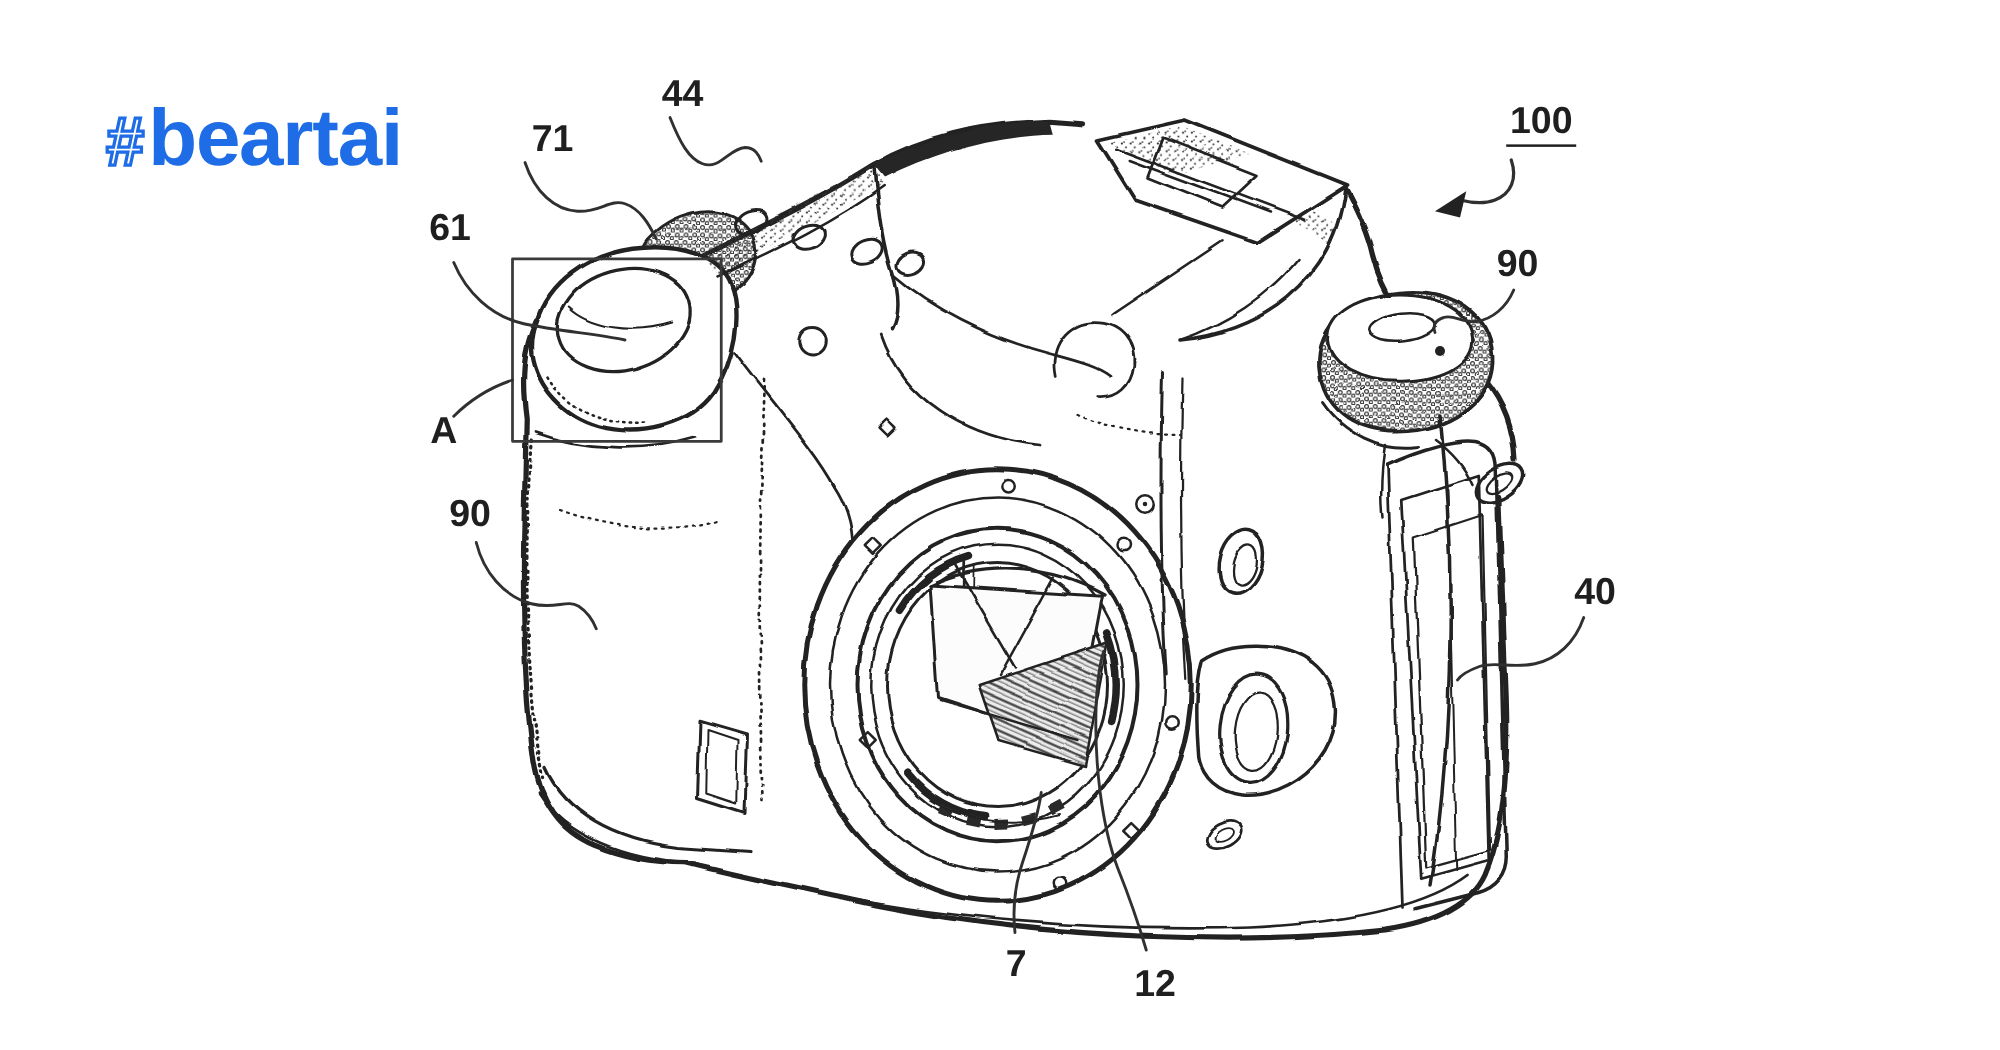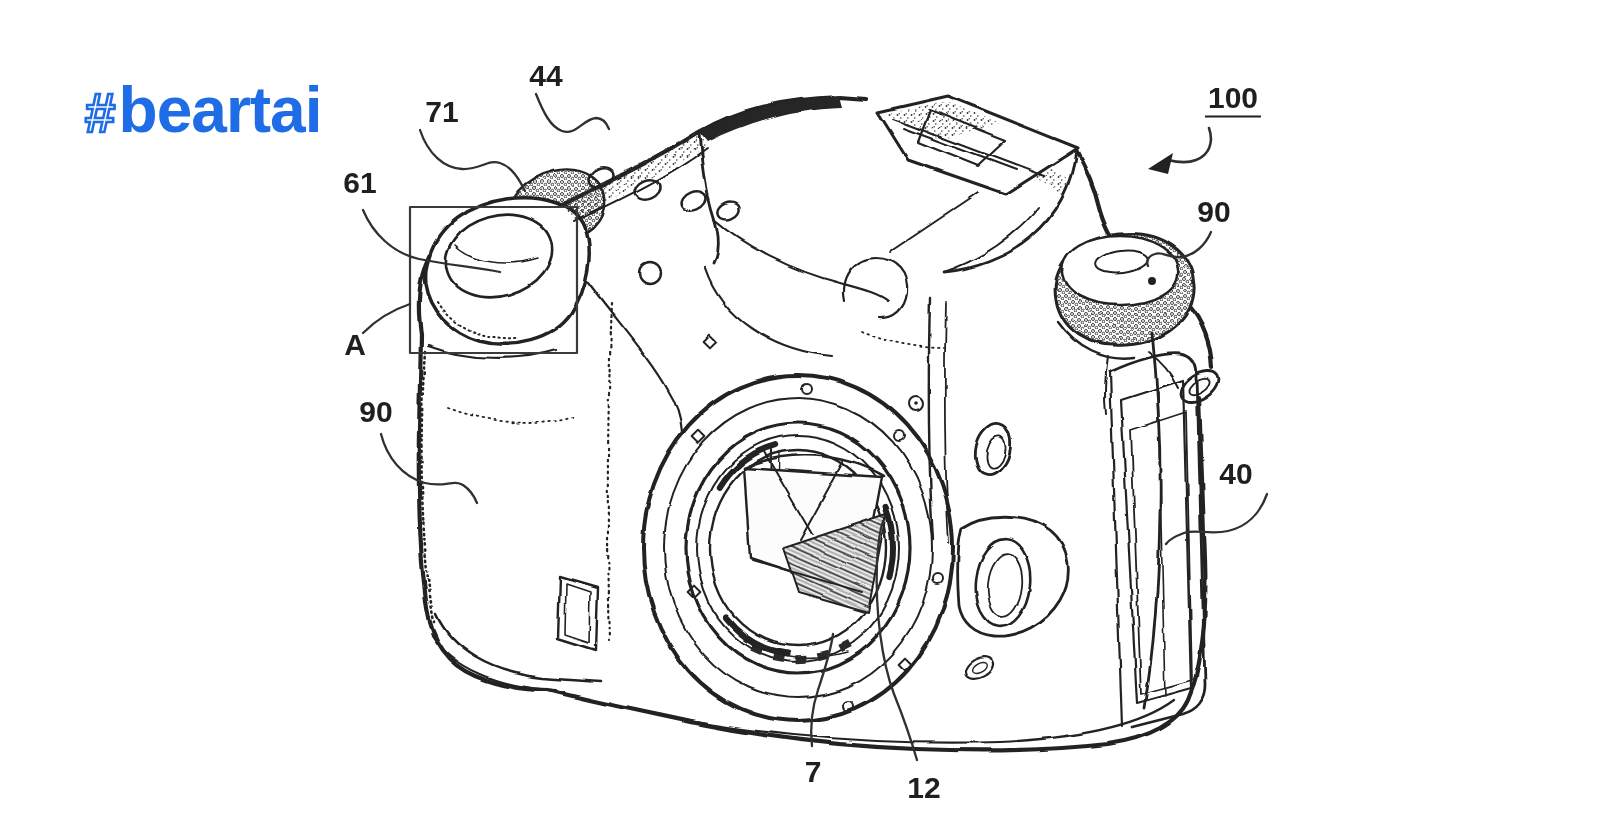--- a/index.html
+++ b/index.html
@@ -14,21 +14,21 @@
   .ref{position:absolute;transform:translate(-50%,-50%);font-size:30px;font-weight:600;
        color:#1f1f1f;white-space:nowrap;letter-spacing:0px;}
   .ref.underlined{border-bottom:2.5px solid #1f1f1f;padding:0 3px 1px 3px;margin-left:20px;}
   .ref-100{left:1213px;top:99px;}
   .ref-44{left:546px;top:76px;}
   .ref-71{left:418px;top:112px;margin-left:24px;}
   .ref-61{left:360px;top:183px;}
   .ref-A{left:355px;top:345px;}
   .ref-90{left:376px;top:412px;}
   .ref-60{left:1214px;top:212px;}
-  .ref-40{left:1236px;top:474px;}
+  .ref-40{left:1276px;top:474px;}
   .ref-10{left:813px;top:772px;}
   .ref-12{left:924px;top:788px;}
 </style>
 </head>
 <body>
 
 <div class="page">
 
   <svg class="drawing" viewBox="0 0 1600 840">
     <defs>

